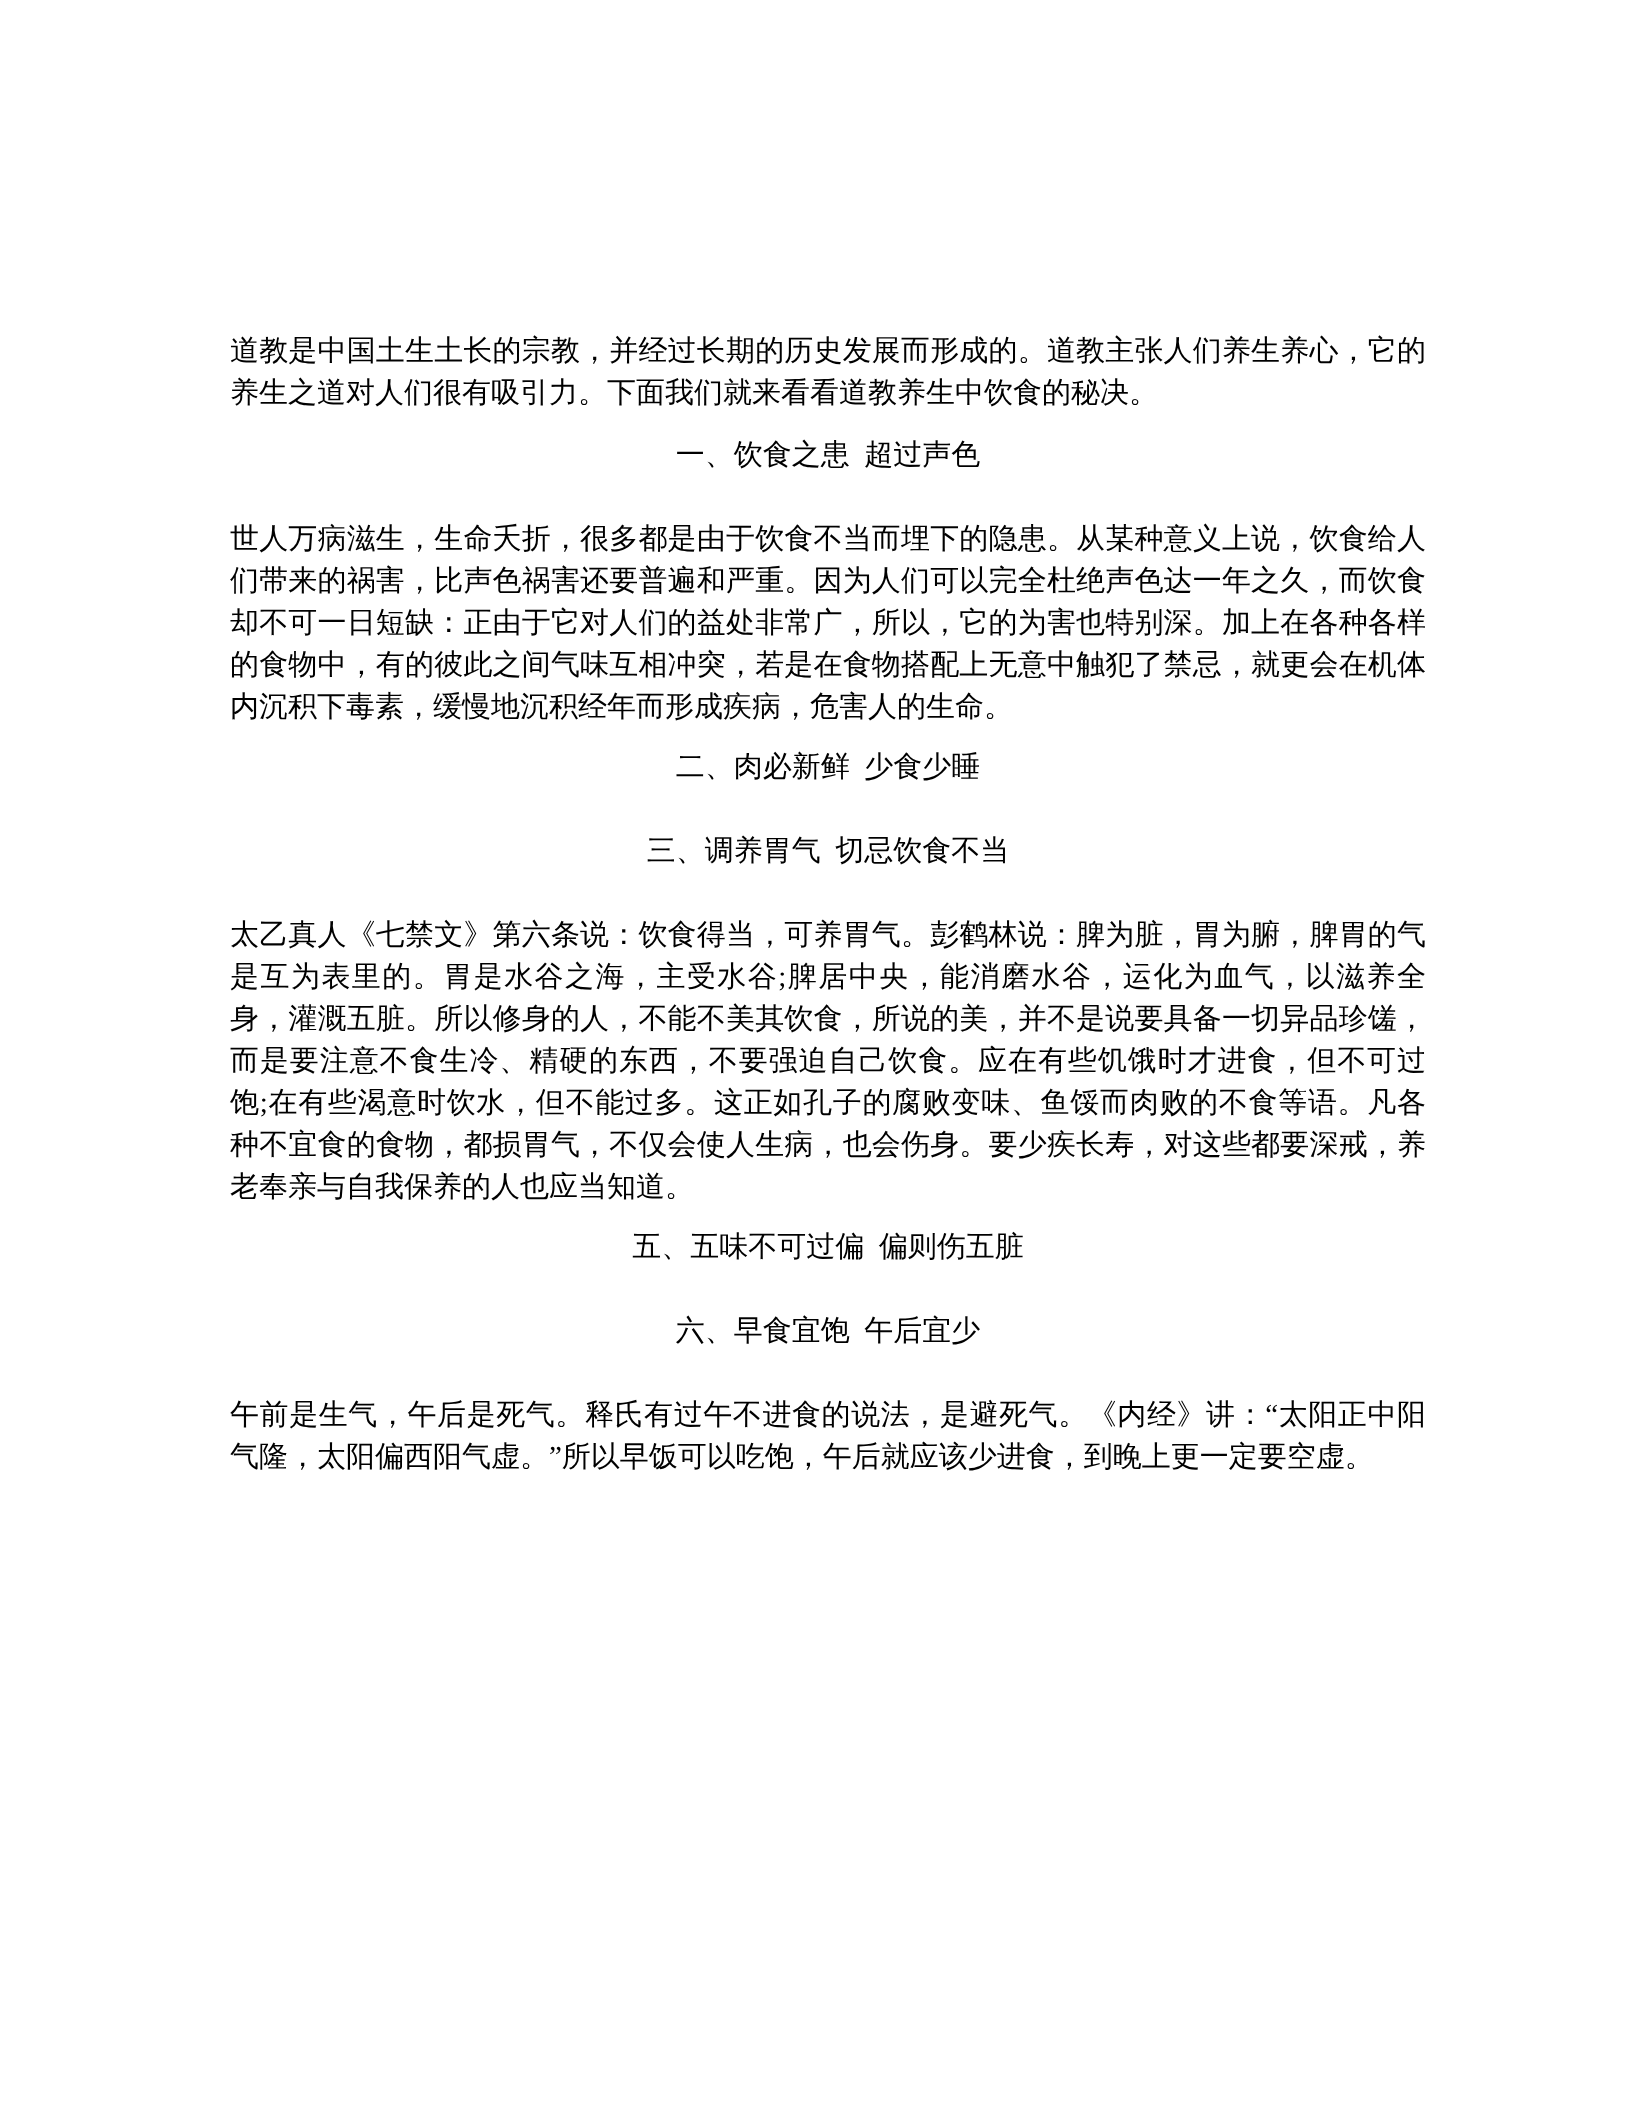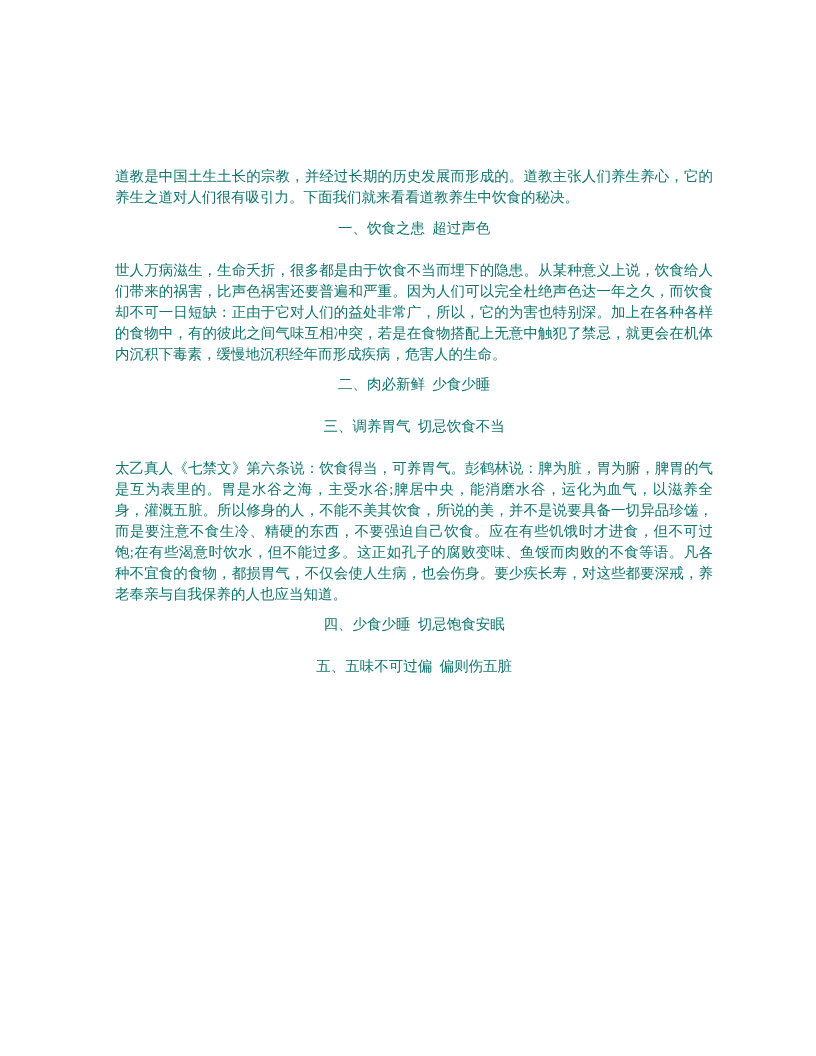--- a/index.html
+++ b/index.html
@@ -15,21 +15,21 @@
     overflow: hidden;
     font-family: "Liberation Serif", "DejaVu Serif", serif;
   }
   .content {
     position: absolute;
     left: 115px;
     top: 166px;
     width: 598px;
     font-size: 14.5px;
     line-height: 21px;
-    color: #0f766e;
+    color: #000000;
     text-align: justify;
     text-justify: inter-character;
   }
   .intro {
     margin: 0 0 10px 0;
   }
   .section-heading {
     margin: 9px 0 21px 0;
     white-space: pre-wrap;
     text-align: center;
@@ -54,24 +54,25 @@
     <div class="section">
       <p class="section-heading">二、肉必新鲜  少食少睡</p>
     </div>
 
     <div class="section">
       <p class="section-heading">三、调养胃气  切忌饮食不当</p>
       <p class="section-body">太乙真人《七禁文》第六条说：饮食得当，可养胃气。彭鹤林说：脾为脏，胃为腑，脾胃的气是互为表里的。胃是水谷之海，主受水谷;脾居中央，能消磨水谷，运化为血气，以滋养全身，灌溉五脏。所以修身的人，不能不美其饮食，所说的美，并不是说要具备一切异品珍馐，而是要注意不食生冷、精硬的东西，不要强迫自己饮食。应在有些饥饿时才进食，但不可过饱;在有些渴意时饮水，但不能过多。这正如孔子的腐败变味、鱼馁而肉败的不食等语。凡各种不宜食的食物，都损胃气，不仅会使人生病，也会伤身。要少疾长寿，对这些都要深戒，养老奉亲与自我保养的人也应当知道。</p>
     </div>
 
     <div class="section">
-      <p class="section-heading">四、少食少睡  切忌饱食安眠</p>
     </div>
 
     <div class="section">
       <p class="section-heading">五、五味不可过偏  偏则伤五脏</p>
     </div>
 
     <div class="section">
+      <p class="section-heading">六、早食宜饱  午后宜少</p>
+      <p class="section-body">午前是生气，午后是死气。释氏有过午不进食的说法，是避死气。《内经》讲：“太阳正中阳气隆，太阳偏西阳气虚。”所以早饭可以吃饱，午后就应该少进食，到晚上更一定要空虚。</p>
     </div>
 
   </div>
 </div>
 
 </body></html>

